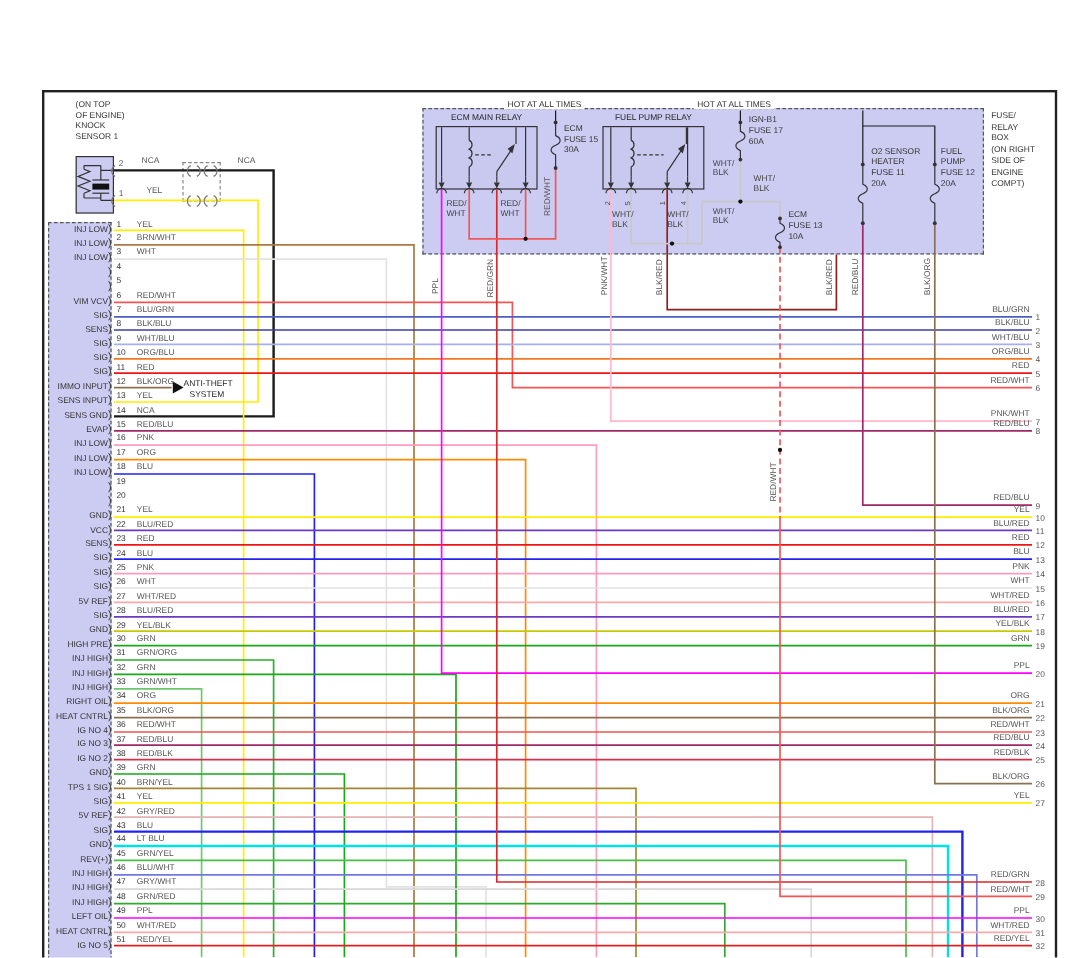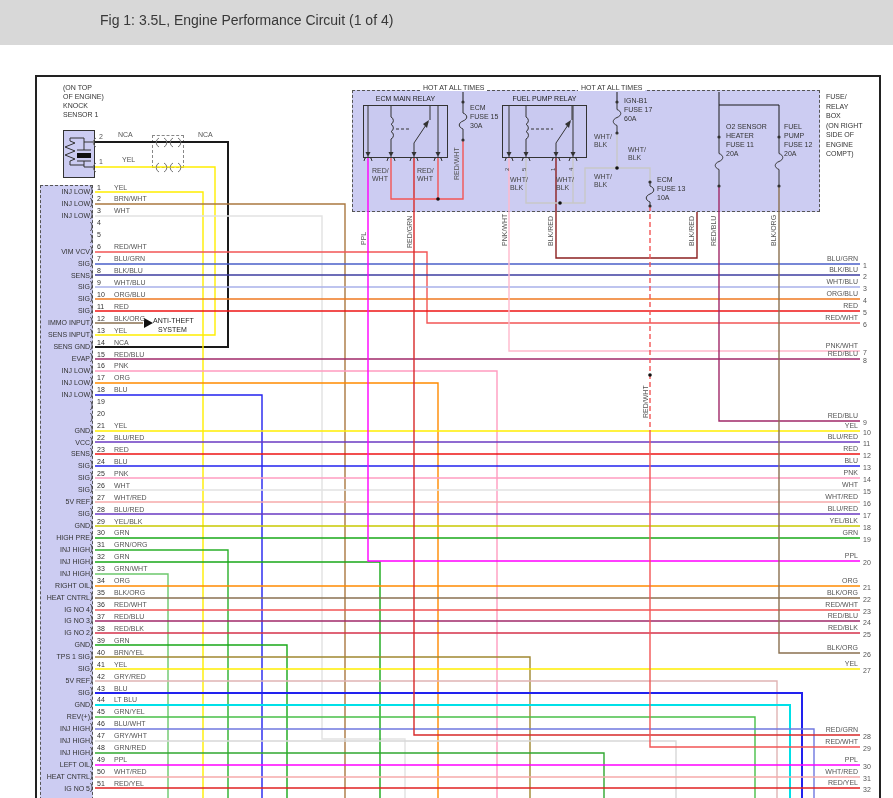--- a/index.html
+++ b/index.html
@@ -19,23 +19,20 @@
   .hot{position:absolute;top:84px;font-size:7px;color:#333;background:#fff;padding:0 3px;white-space:nowrap;}
   .vlab{position:absolute;font-size:7px;color:#555;white-space:nowrap;transform:rotate(-90deg);transform-origin:0 0;}
   .relttl{position:absolute;top:95px;font-size:7px;color:#222;text-align:center;white-space:nowrap;}
   .brk{position:absolute;font-size:9px;color:#333;line-height:9px;}
   svg{position:absolute;left:0;top:0;}
 </style>
 </head>
 <body>
 
 <div id="page">
-  <div id="header">
-    <div id="title">Fig 1: 3.5L, Engine Performance Circuit (1 of 4)</div>
-  </div>
 
   <div class="box" id="outer"></div>
   <div class="box" id="relaybox"></div>
   <div class="box" id="ecmrelay"></div>
   <div class="box" id="fprelay"></div>
   <div class="box" id="connbox"></div>
   <div class="box" id="knockbox"></div>
   <div class="box" id="inlineconn"></div>
 
   <div class="hot" style="left:420px;">HOT AT ALL TIMES</div>

